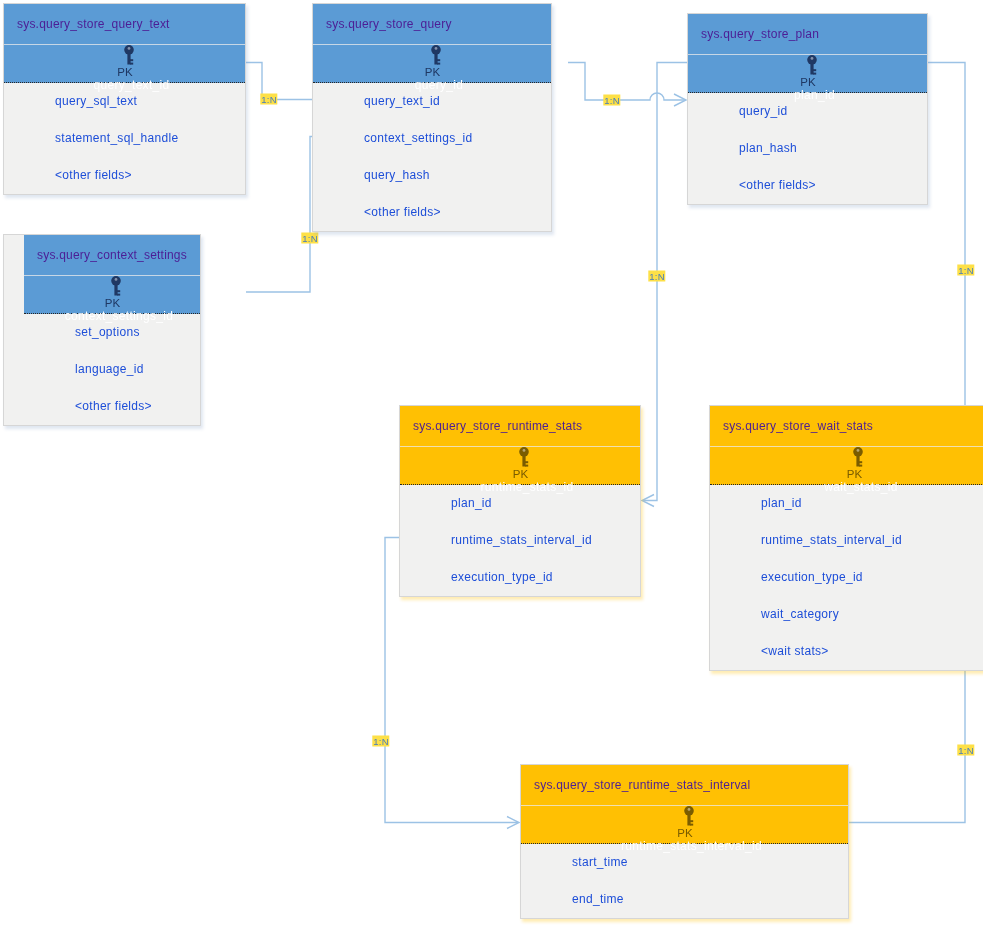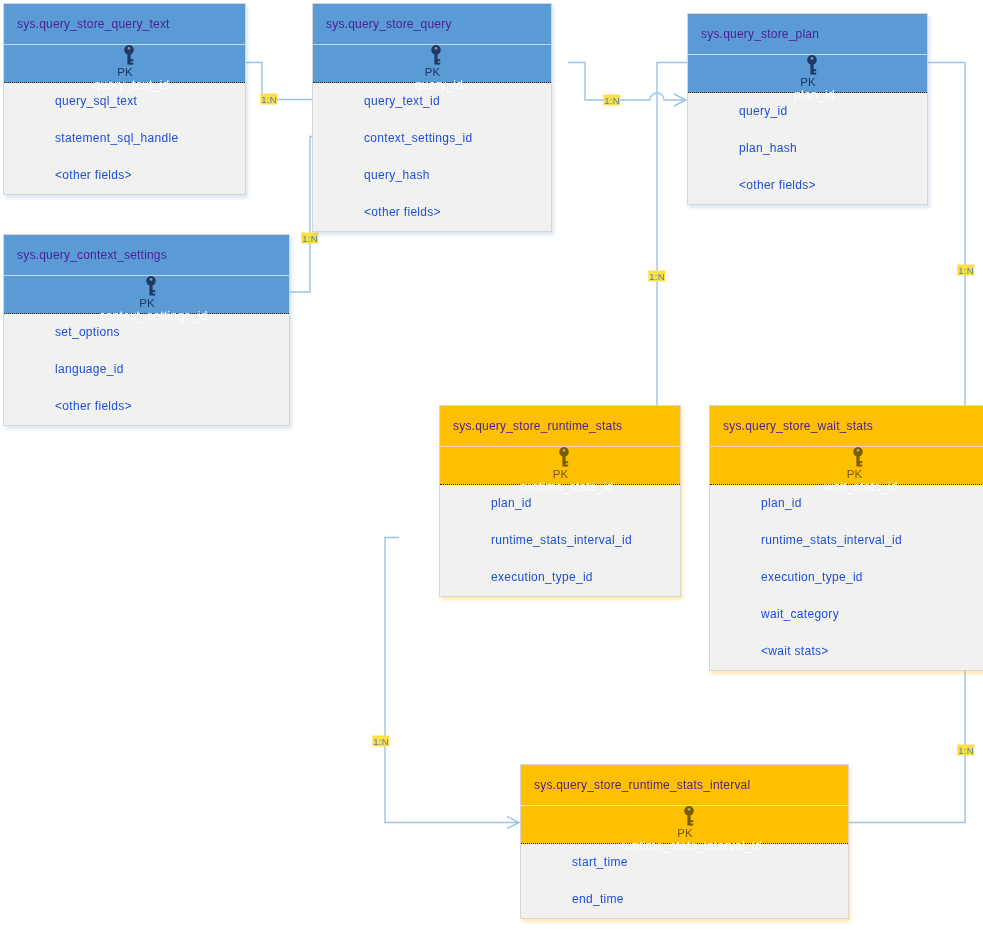--- a/index.html
+++ b/index.html
@@ -160,41 +160,41 @@
       <span class="pk-badge">PK</span>
       <span class="pk-field">plan_id</span>
     </div>
     <div class="t-body">
       <div class="t-field">query_id</div>
       <div class="t-field">plan_hash</div>
       <div class="t-field">&lt;other fields&gt;</div>
     </div>
   </div>
 
-  <div class="entity blue" style="left:3px;top:234px;width:287px;">
+  <div class="entity blue" style="left:3px;top:234px;width:198px;padding-left:20px;">
     <div class="t-title">sys.query_context_settings</div>
     <div class="t-pk">
       <span class="key-icon"><svg width="12" height="21" viewBox="0 0 12 21" fill="currentColor">
             <circle cx="6" cy="4.8" r="4.8"></circle>
             <circle cx="6" cy="3.4" r="1.4" fill="rgba(255,255,255,0.45)"></circle>
             <rect x="4.4" y="8" width="3.2" height="11.5"></rect>
             <rect x="7" y="14.2" width="3.2" height="2"></rect>
             <rect x="7" y="17.6" width="3.2" height="2"></rect>
           </svg></span>
       <span class="pk-badge">PK</span>
       <span class="pk-field">context_settings_id</span>
     </div>
     <div class="t-body">
       <div class="t-field">set_options</div>
       <div class="t-field">language_id</div>
       <div class="t-field">&lt;other fields&gt;</div>
     </div>
   </div>
 
-  <div class="entity orange" style="left:399px;top:405px;width:242px;margin-left:40px;">
+  <div class="entity orange" style="left:399px;top:405px;width:242px;">
     <div class="t-title">sys.query_store_runtime_stats</div>
     <div class="t-pk">
       <span class="key-icon"><svg width="12" height="21" viewBox="0 0 12 21" fill="currentColor">
             <circle cx="6" cy="4.8" r="4.8"></circle>
             <circle cx="6" cy="3.4" r="1.4" fill="rgba(255,255,255,0.45)"></circle>
             <rect x="4.4" y="8" width="3.2" height="11.5"></rect>
             <rect x="7" y="14.2" width="3.2" height="2"></rect>
             <rect x="7" y="17.6" width="3.2" height="2"></rect>
           </svg></span>
       <span class="pk-badge">PK</span>

